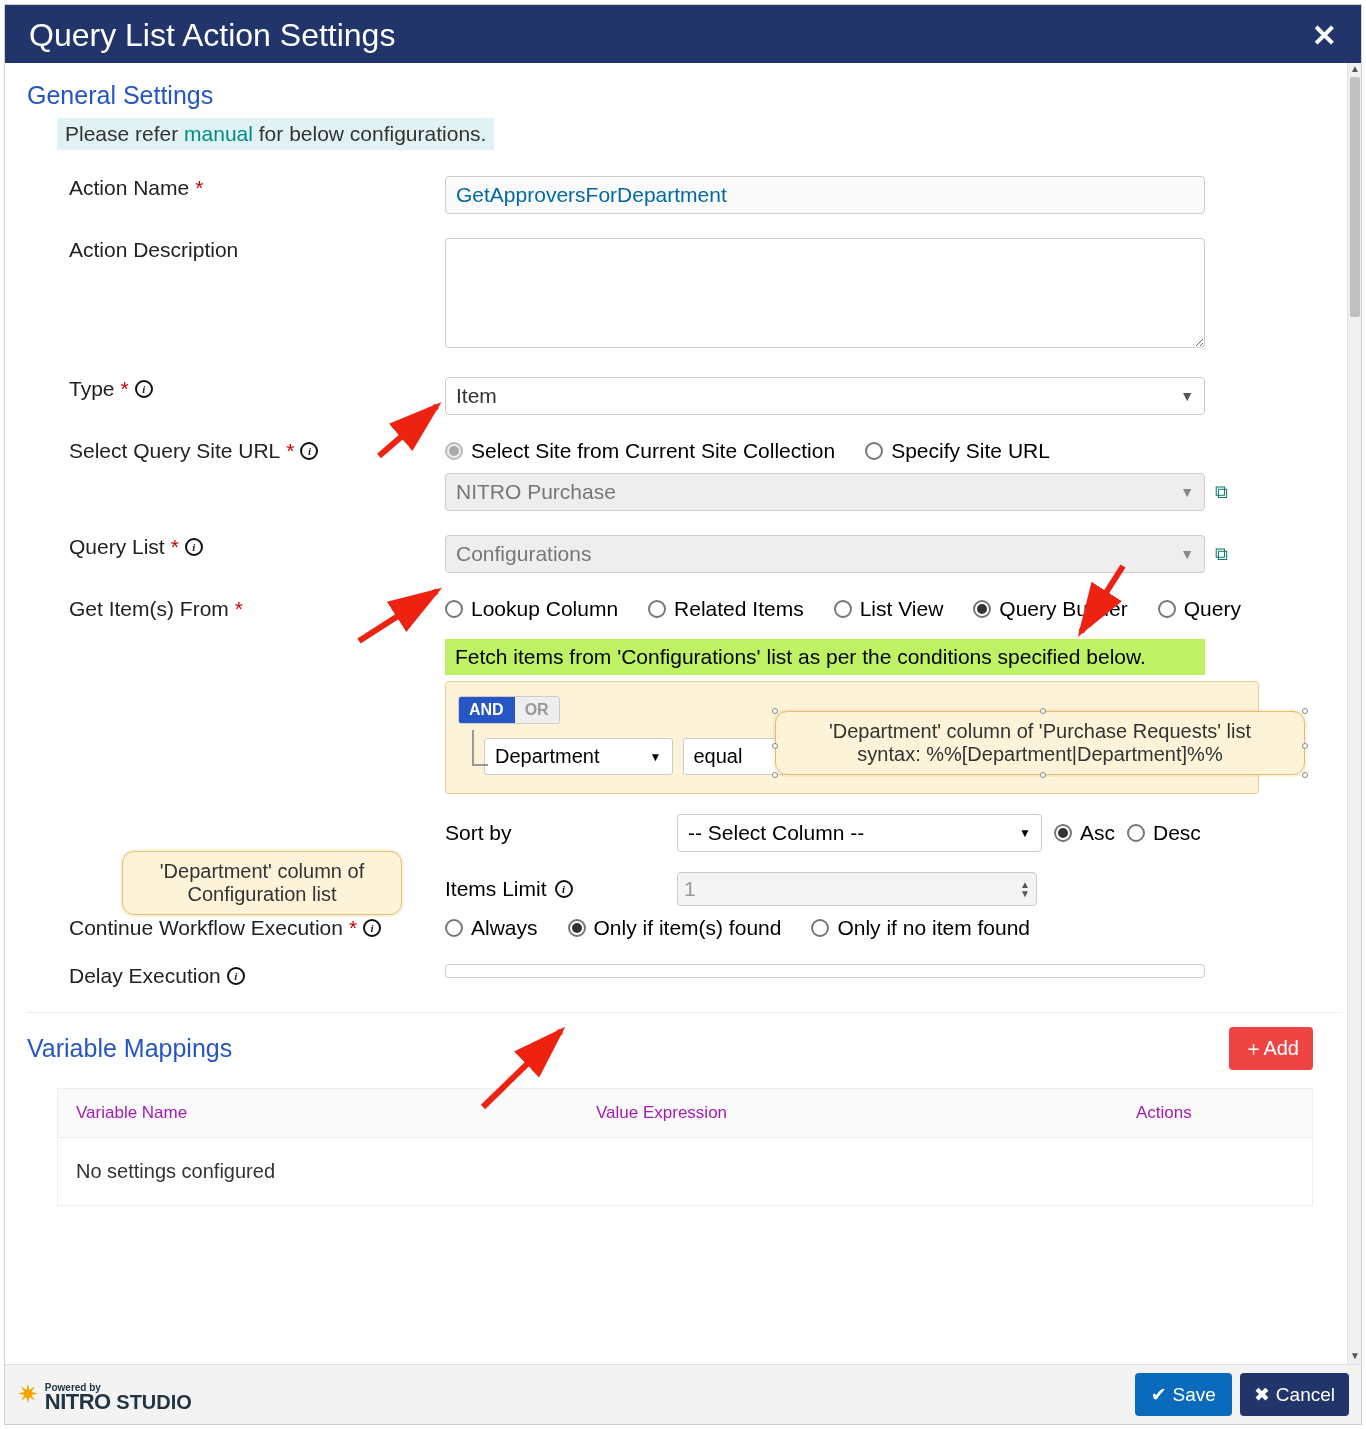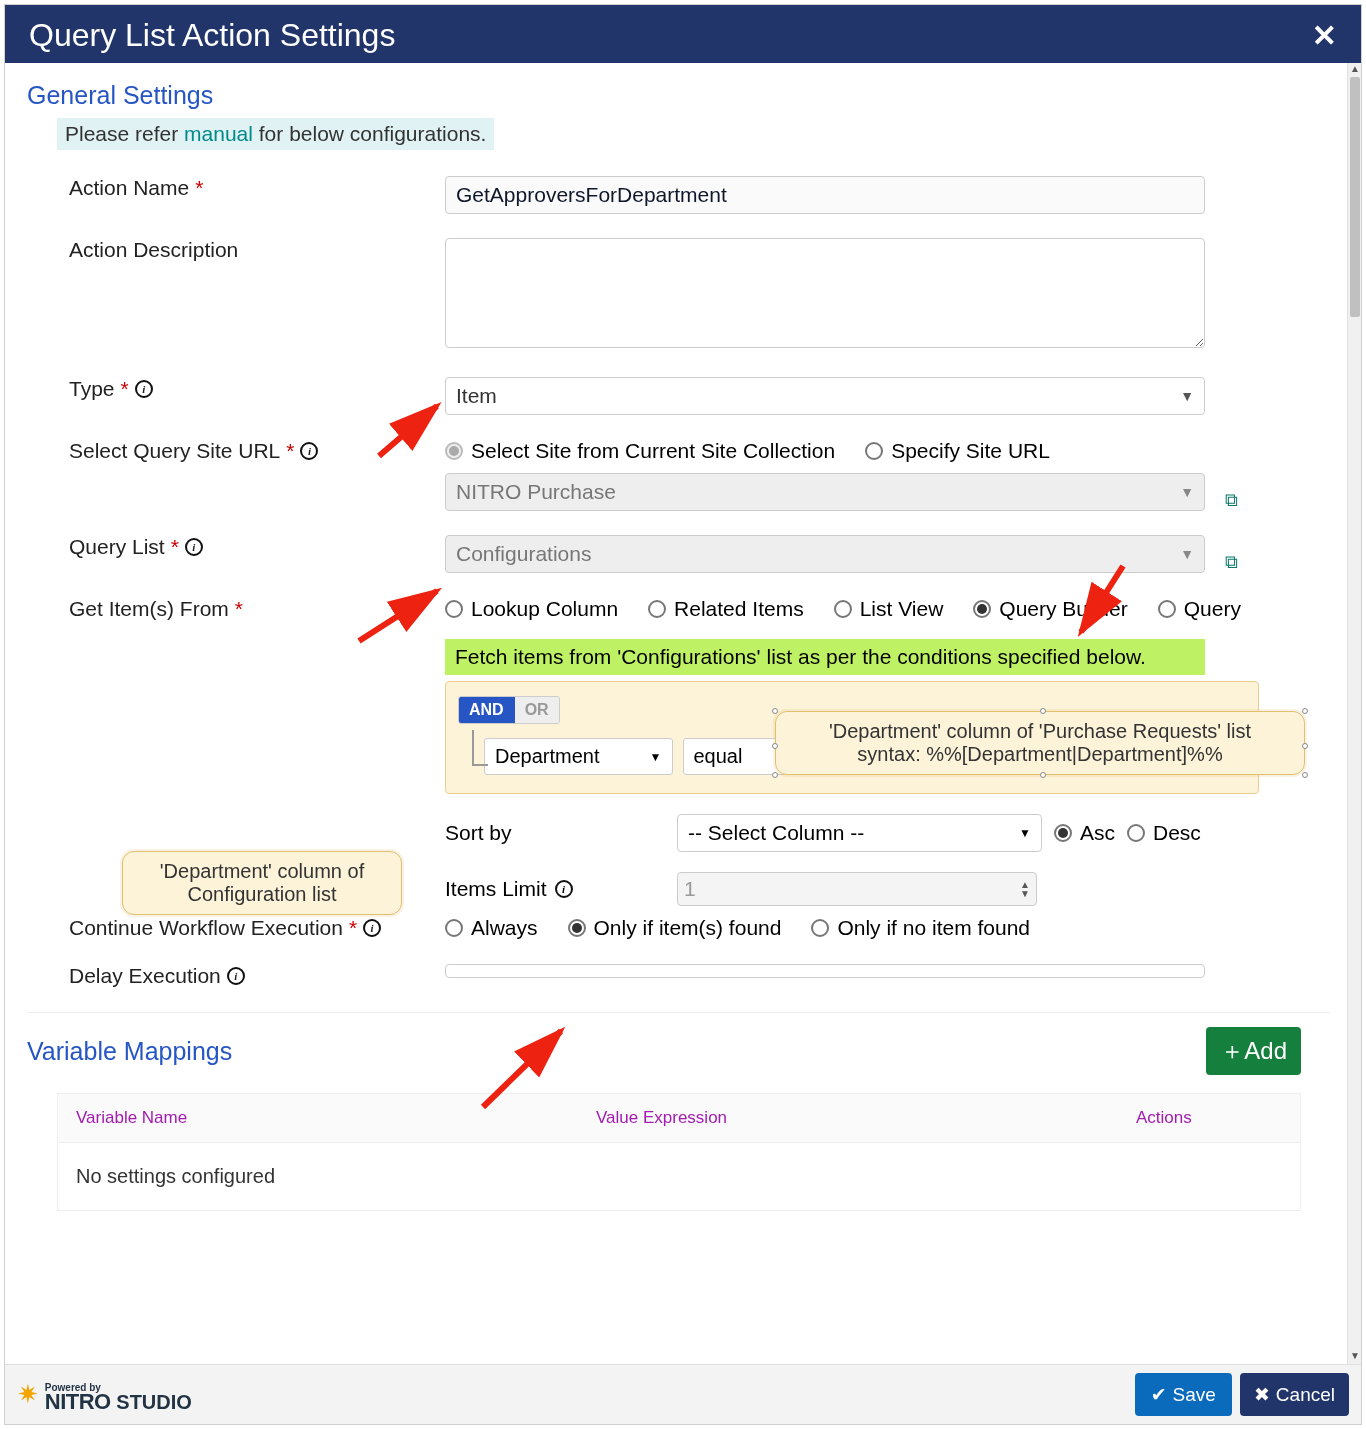--- a/index.html
+++ b/index.html
@@ -1,42 +1,42 @@
 <!DOCTYPE html>
 <html><head>
 <meta charset="utf-8">
 <style>
   * { box-sizing: border-box; margin: 0; padding: 0; font-family: "Segoe UI", Arial, sans-serif; }
   body { background: #fff; padding: 4px; }
   .shell { border: 1px solid #d0d0d0; width: 1358px; height: 1421px; position: relative; overflow: hidden; background:#fff; }
   .header { background: #21356b; color: #fff; padding: 12px 24px; font-size: 32px; font-weight: 500; display:flex; justify-content:space-between; align-items:center;}
   .header .x { font-size: 30px; font-weight: bold; cursor: pointer; }
-  .scroll { position:absolute; top:58px; bottom:60px; left:0; right:14px; overflow:hidden; background:#fff; padding: 18px 16px 0 22px; }
+  .scroll { position:absolute; top:58px; bottom:60px; left:0; right:14px; overflow:hidden; background:#fff; padding: 18px 4px 0 22px; }
   .scrollbar { position:absolute; top:58px; width:14px; right:0; bottom:60px; background:#f0f0f0; border-left:1px solid #e0e0e0;}
   .scrollbar-thumb { position:absolute; top:0; width:10px; left:2px; height:240px; background:#c0c0c0; border-radius:2px;}
   .scrollbar-arrow { position:absolute; left:0; width:14px; height:14px; font-size:10px; text-align:center; color:#555; }
 
   .section-title { color:#2655c4; font-size:25px; font-weight:400; margin-bottom:8px; }
   .note-bar { background:#e0f2f4; color:#333; padding:4px 8px; font-size:21px; display:inline-block; margin-left:30px; margin-bottom:16px; }
   .note-bar .link { color:#008a8a; }
 
   .form-row { display:flex; align-items:flex-start; margin:10px 0 24px 42px; font-size:21px; }
   .form-row.tight { margin-bottom:10px; }
   .flabel { width:376px; color:#222; display:flex; align-items:center; gap:6px; }
   .req { color:#c00; }
   .info { display:inline-flex; width:18px; height:18px; border:2px solid #111; border-radius:50%; align-items:center; justify-content:center; font-size:11px; font-weight:bold; font-family:serif; font-style:italic;}
   .fval { flex:1; margin-right:20px; }
 
-  .tinput { width:760px; border:1px solid #ccc; border-radius:4px; padding:6px 10px; font-size:21px; color:#0f172a; background:#fafafa;}
+  .tinput { width:760px; border:1px solid #ccc; border-radius:4px; padding:6px 10px; font-size:21px; color:#0369a1; background:#fafafa;}
   .ttextarea { width:760px; height:110px; border:1px solid #ccc; border-radius:4px; resize:both; }
   .tselect { width:760px; border:1px solid #ccc; border-radius:4px; padding:6px 10px; font-size:21px; color:#333; background:#fff; display:flex; justify-content:space-between; align-items:center;}
   .tselect .caret { color:#555; font-size:14px;}
   .tselect.gray { background:#eee; color:#777;}
   .tselect.gray .caret { color:#888; }
-  .sel-line { display:flex; align-items:flex-end; gap:10px; }
+  .sel-line { display:flex; align-items:center; }
   .ext-icon { color:#0a7a6a; font-size:18px; margin-left:10px; }
 
   .radio-row { display:flex; gap:30px; flex-wrap:wrap; align-items:center; font-size:21px;}
   .radio { display:flex; align-items:center; gap:8px; }
   .r-outer { width:18px; height:18px; border:2px solid #777; border-radius:50%; display:flex; align-items:center; justify-content:center; background:#fff;}
   .r-outer.disabled{border-color:#bbb; background:#eee;}
   .r-inner { width:10px; height:10px; background:#333; border-radius:50%; }
 
   .query-info { background:#bef264; padding:6px 10px; font-size:21px; margin:8px 0 0 0; width:760px; display:inline-block;}
 
@@ -62,21 +62,21 @@
   .arrow svg { overflow:visible; }
 
   .sort-row, .limit-row { display:flex; align-items:center; gap:12px; margin-top:20px; font-size:21px;}
   .sort-select { border:1px solid #ccc; border-radius:4px; background:#fff; padding:6px 10px; width:365px; display:flex; justify-content:space-between; align-items:center;}
   .num-input { border:1px solid #ccc; border-radius:4px; padding:4px 6px; width:360px; background:#f4f4f4; color:#999; display:flex; justify-content:space-between; align-items:center;}
   .spin { display:flex; flex-direction:column; font-size:10px; color:#555; line-height:9px; }
 
   .tinput.delay { width:760px; background:#fff;}
 
   .vm-head { display:flex; justify-content:space-between; align-items:center; margin-top:8px; padding-right:30px;}
-  .btn-add { background:#15803d; color:#fff; border:none; border-radius:4px; padding:8px 14px; font-size:24px; font-weight:500;}
+  .btn-add { background:#ef4444; color:#fff; border:none; border-radius:4px; padding:8px 14px; font-size:20px; font-weight:500;}
   .vm-table { border:1px solid #eee; margin:18px 30px 0 30px; }
   .vm-hrow { display:flex; background:#fafafa; border-bottom:1px solid #eee;}
   .vm-hrow div { padding:14px 18px; color:#a21caf; font-size:17px;}
   .vm-hrow .c1{width:520px;} .vm-hrow .c2{width:540px;} .vm-hrow .c3{flex:1;}
   .vm-empty { padding:22px 18px; font-size:20px; color:#333;}
 
   .footer { position:absolute; bottom:0; left:0; right:0; height:60px; background:#f3f3f3; border-top:1px solid #e0e0e0; display:flex; align-items:center; justify-content:space-between; padding:0 12px;}
   .logo { display:flex; align-items:center; gap:6px;}
   .logo .crown { color:#f2a500; font-size:26px; position:relative;}
   .logo-text { line-height:14px; }

